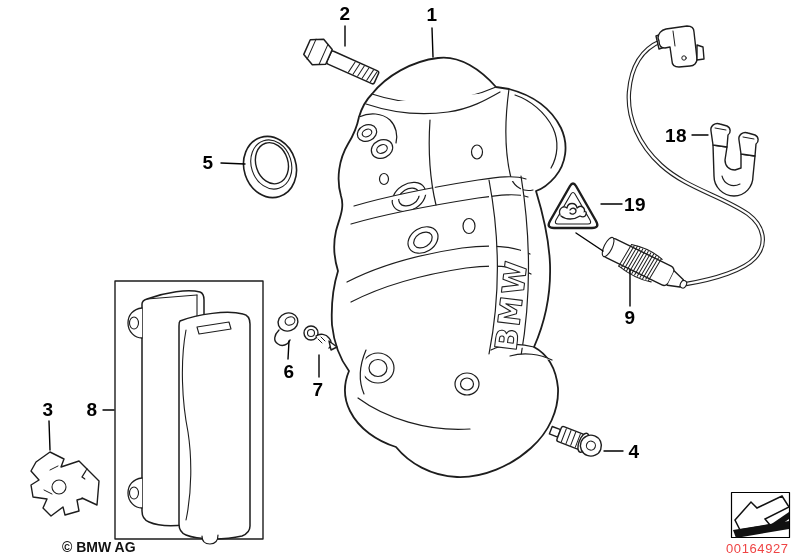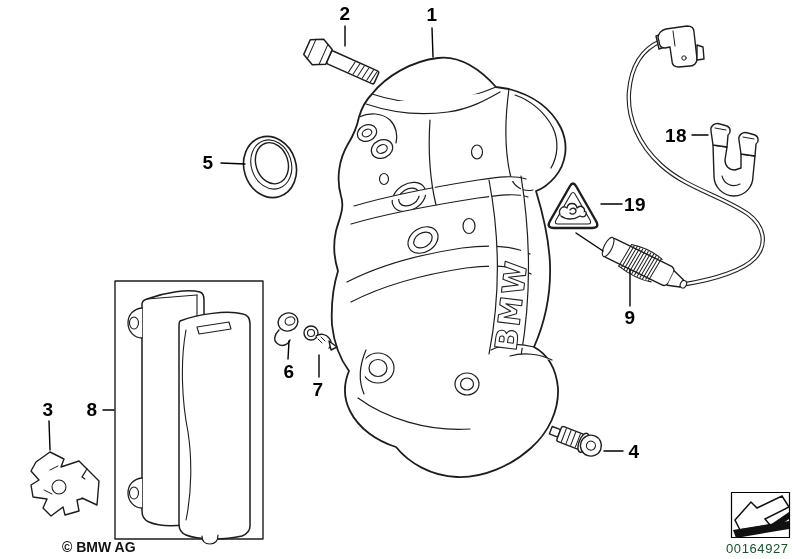--- a/index.html
+++ b/index.html
@@ -5,21 +5,21 @@
   html,body{margin:0;padding:0;background:#fff;}
   #stage{position:relative;width:799px;height:559px;background:#fff;overflow:hidden;
          font-family:"Liberation Sans",sans-serif;}
   #art{position:absolute;left:0;top:0;}
   .callout{position:absolute;transform:translate(-50%,-50%);
            font:700 19px "Liberation Sans",sans-serif;color:#000;line-height:1;
            letter-spacing:0.5px;user-select:none;}
   .copyright{position:absolute;left:21px;top:539px;
              font:700 14px "Liberation Sans",sans-serif;color:#111;padding-left:41px;}
   .imagenum{position:absolute;left:726px;top:541px;
-            font:400 13px "Liberation Sans",sans-serif;color:#14532d;letter-spacing:0.6px;}
+            font:400 13px "Liberation Sans",sans-serif;color:#ef4444;letter-spacing:0.6px;}
 </style>
 </head>
 <body>
 
 <div id="stage">
 
 <svg id="art" width="799" height="559" viewBox="0 0 799 559" stroke-linecap="round" stroke-linejoin="round" fill="none">
 
   <g stroke="#1d1d1d" stroke-width="1.4">
     <rect x="115" y="281" width="148" height="258" fill="#fff"></rect>

